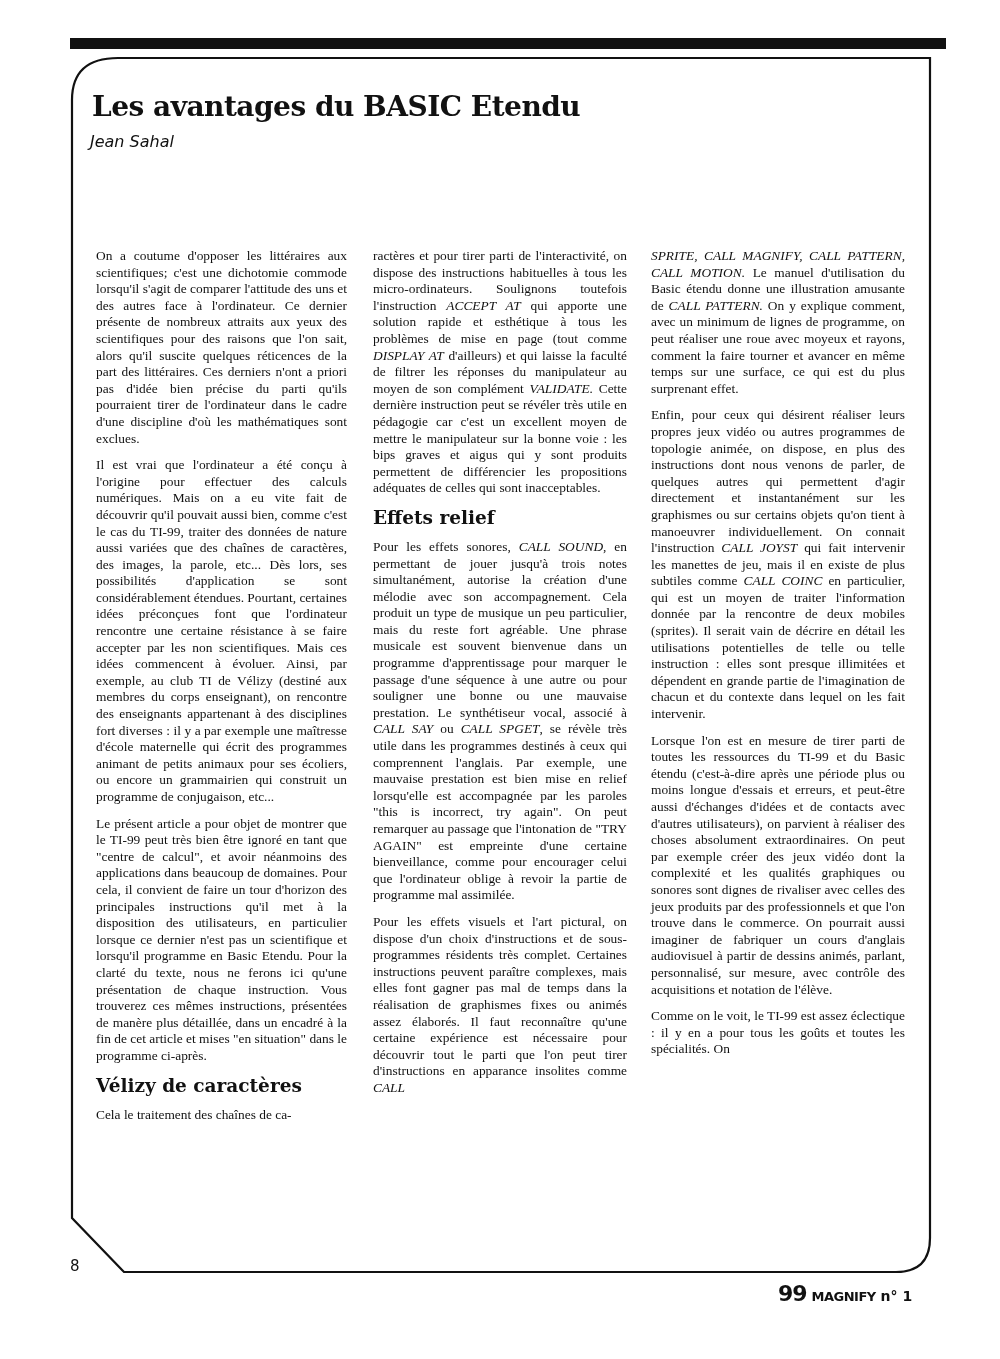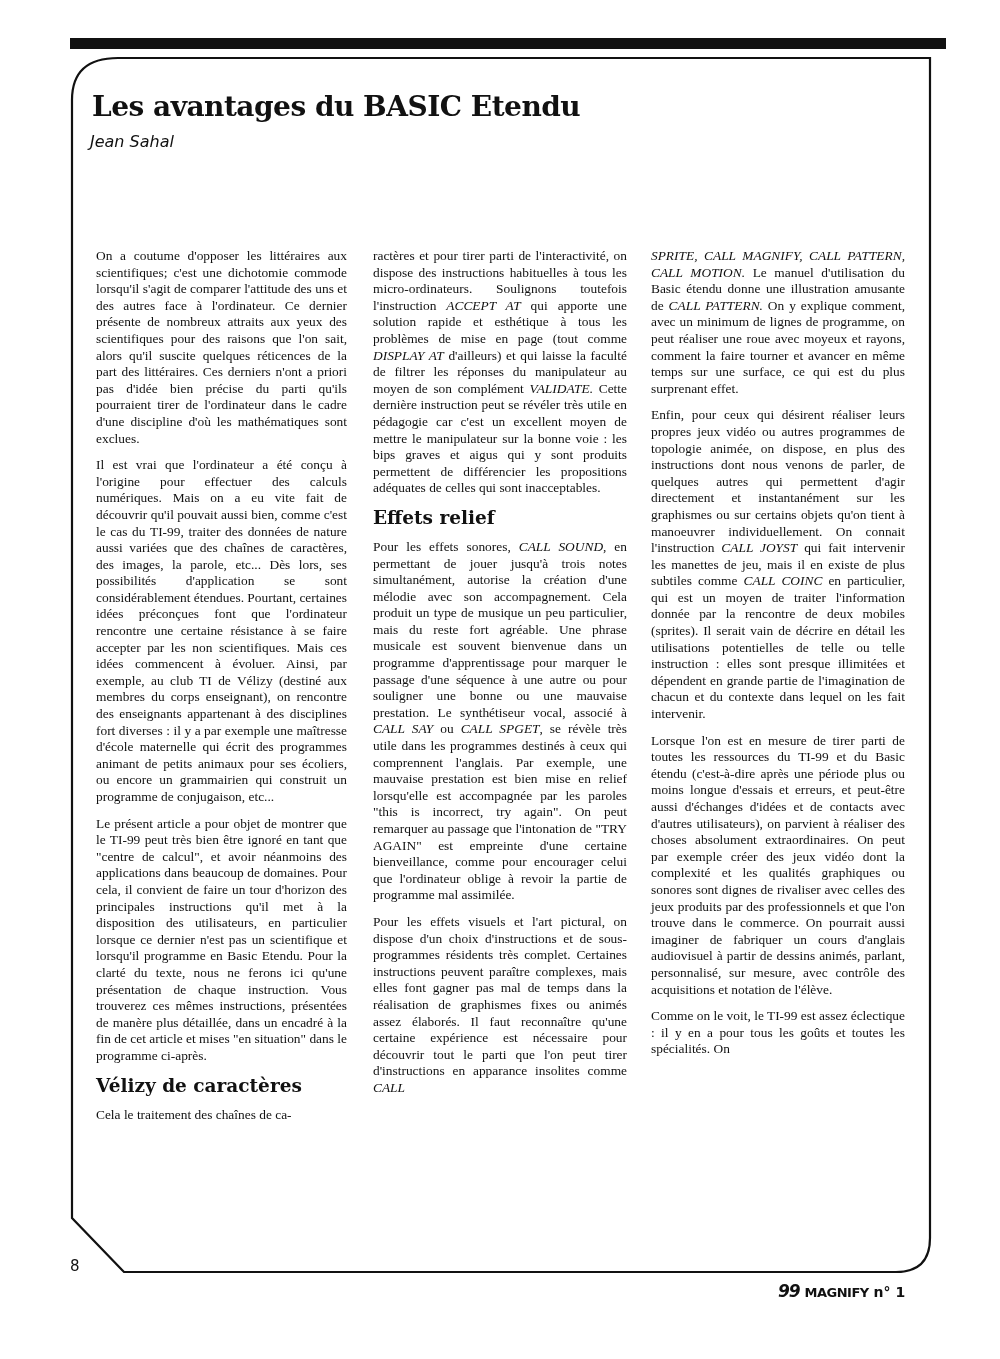--- a/index.html
+++ b/index.html
@@ -10,21 +10,21 @@
   .author { position:absolute; left:90px; top:132px; font-family:"DejaVu Sans", sans-serif; font-style:italic; font-size:16px; }
   .col { position:absolute; top:248px; font-size:13.4px; line-height:16.6px; text-align:justify; hyphens:manual; }
   .col p { margin:0 0 10px 0;font-family:Liberation Serif, serif; }
   .col h2 { font-family:"DejaVu Serif", serif; font-weight:bold; font-size:18.5px; margin:4px 0 10px 0; line-height:22px; }
   .col i { font-style:italic; }
   #c1 { left:96px; width:251px; }
   #c2 { left:373px; width:254px; top:248px; }
   #c3 { left:651px; width:254px; top:248px; }
   .pagenum { position:absolute; left:70px; top:1257px; font-size:15px; }
   .footer { position:absolute; left:778px; top:1281px; font-family:"DejaVu Sans", sans-serif; font-weight:bold; font-size:14px; white-space:nowrap; }
-  .footer .logo { font-style:italic; font-size:17px; letter-spacing:-1px; }
+  .footer .logo { font-size:22px; letter-spacing:-1px; }
   .footer .mag { font-weight:900; letter-spacing:-0.5px; font-size:13px; }
 </style>
 </head>
 <body>
 
 <div class="topbar"></div>
 
 <svg class="frame" width="1000" height="1359">
   <path d="M 72 1218 L 72 100 Q 72 58 118 58 L 930 58 L 930 1238 Q 930 1272 896 1272 L 124 1272 Z" fill="none" stroke="#111" stroke-width="2.2"></path>
 </svg>

